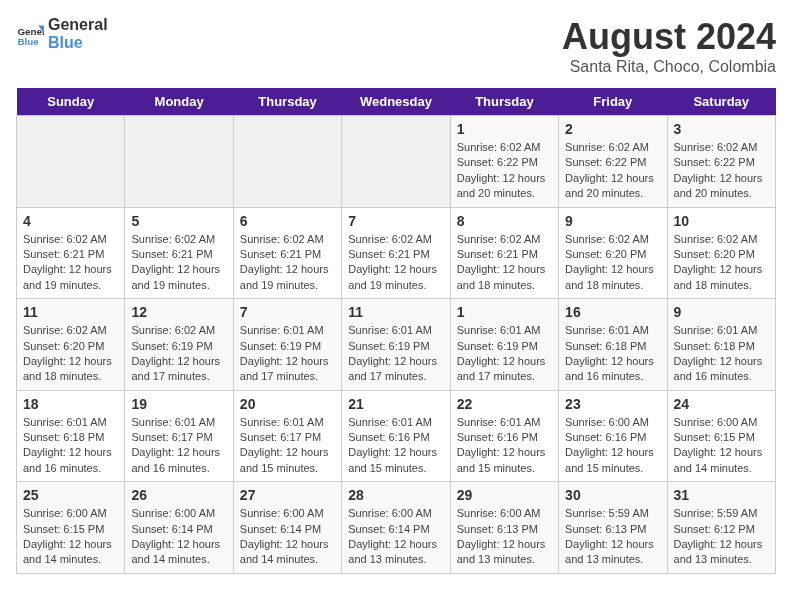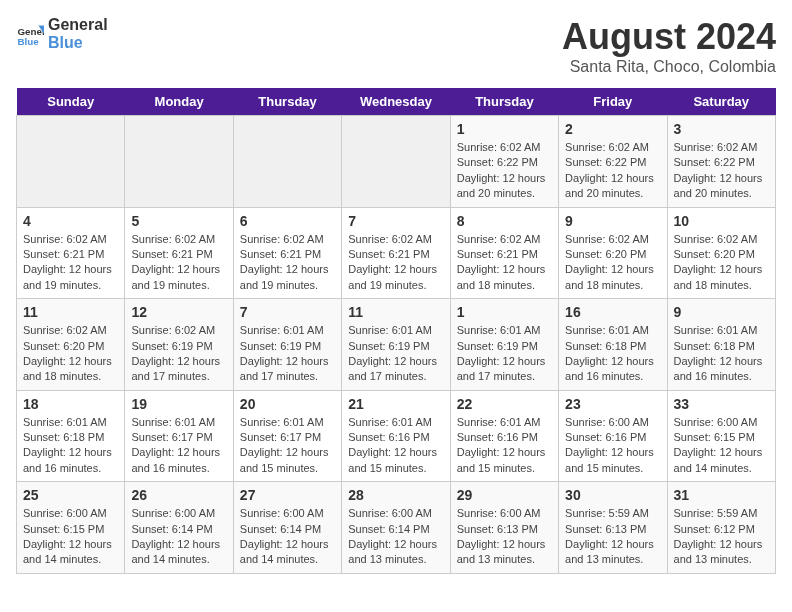--- a/index.html
+++ b/index.html
@@ -254,21 +254,21 @@
 Sunset: 6:16 PM
 Daylight: 12 hours and 15 minutes.</div>
         </td>
         <td>
           <span class="day-number">23</span>
           <div class="day-info" style="white-space: pre-line;">Sunrise: 6:00 AM
 Sunset: 6:16 PM
 Daylight: 12 hours and 15 minutes.</div>
         </td>
         <td>
-          <span class="day-number">33</span>
+          <span class="day-number">24</span>
           <div class="day-info" style="white-space: pre-line;">Sunrise: 6:00 AM
 Sunset: 6:15 PM
 Daylight: 12 hours and 14 minutes.</div>
         </td>
       </tr>
       <tr>
         <td>
           <span class="day-number">25</span>
           <div class="day-info" style="white-space: pre-line;">Sunrise: 6:00 AM
 Sunset: 6:15 PM

